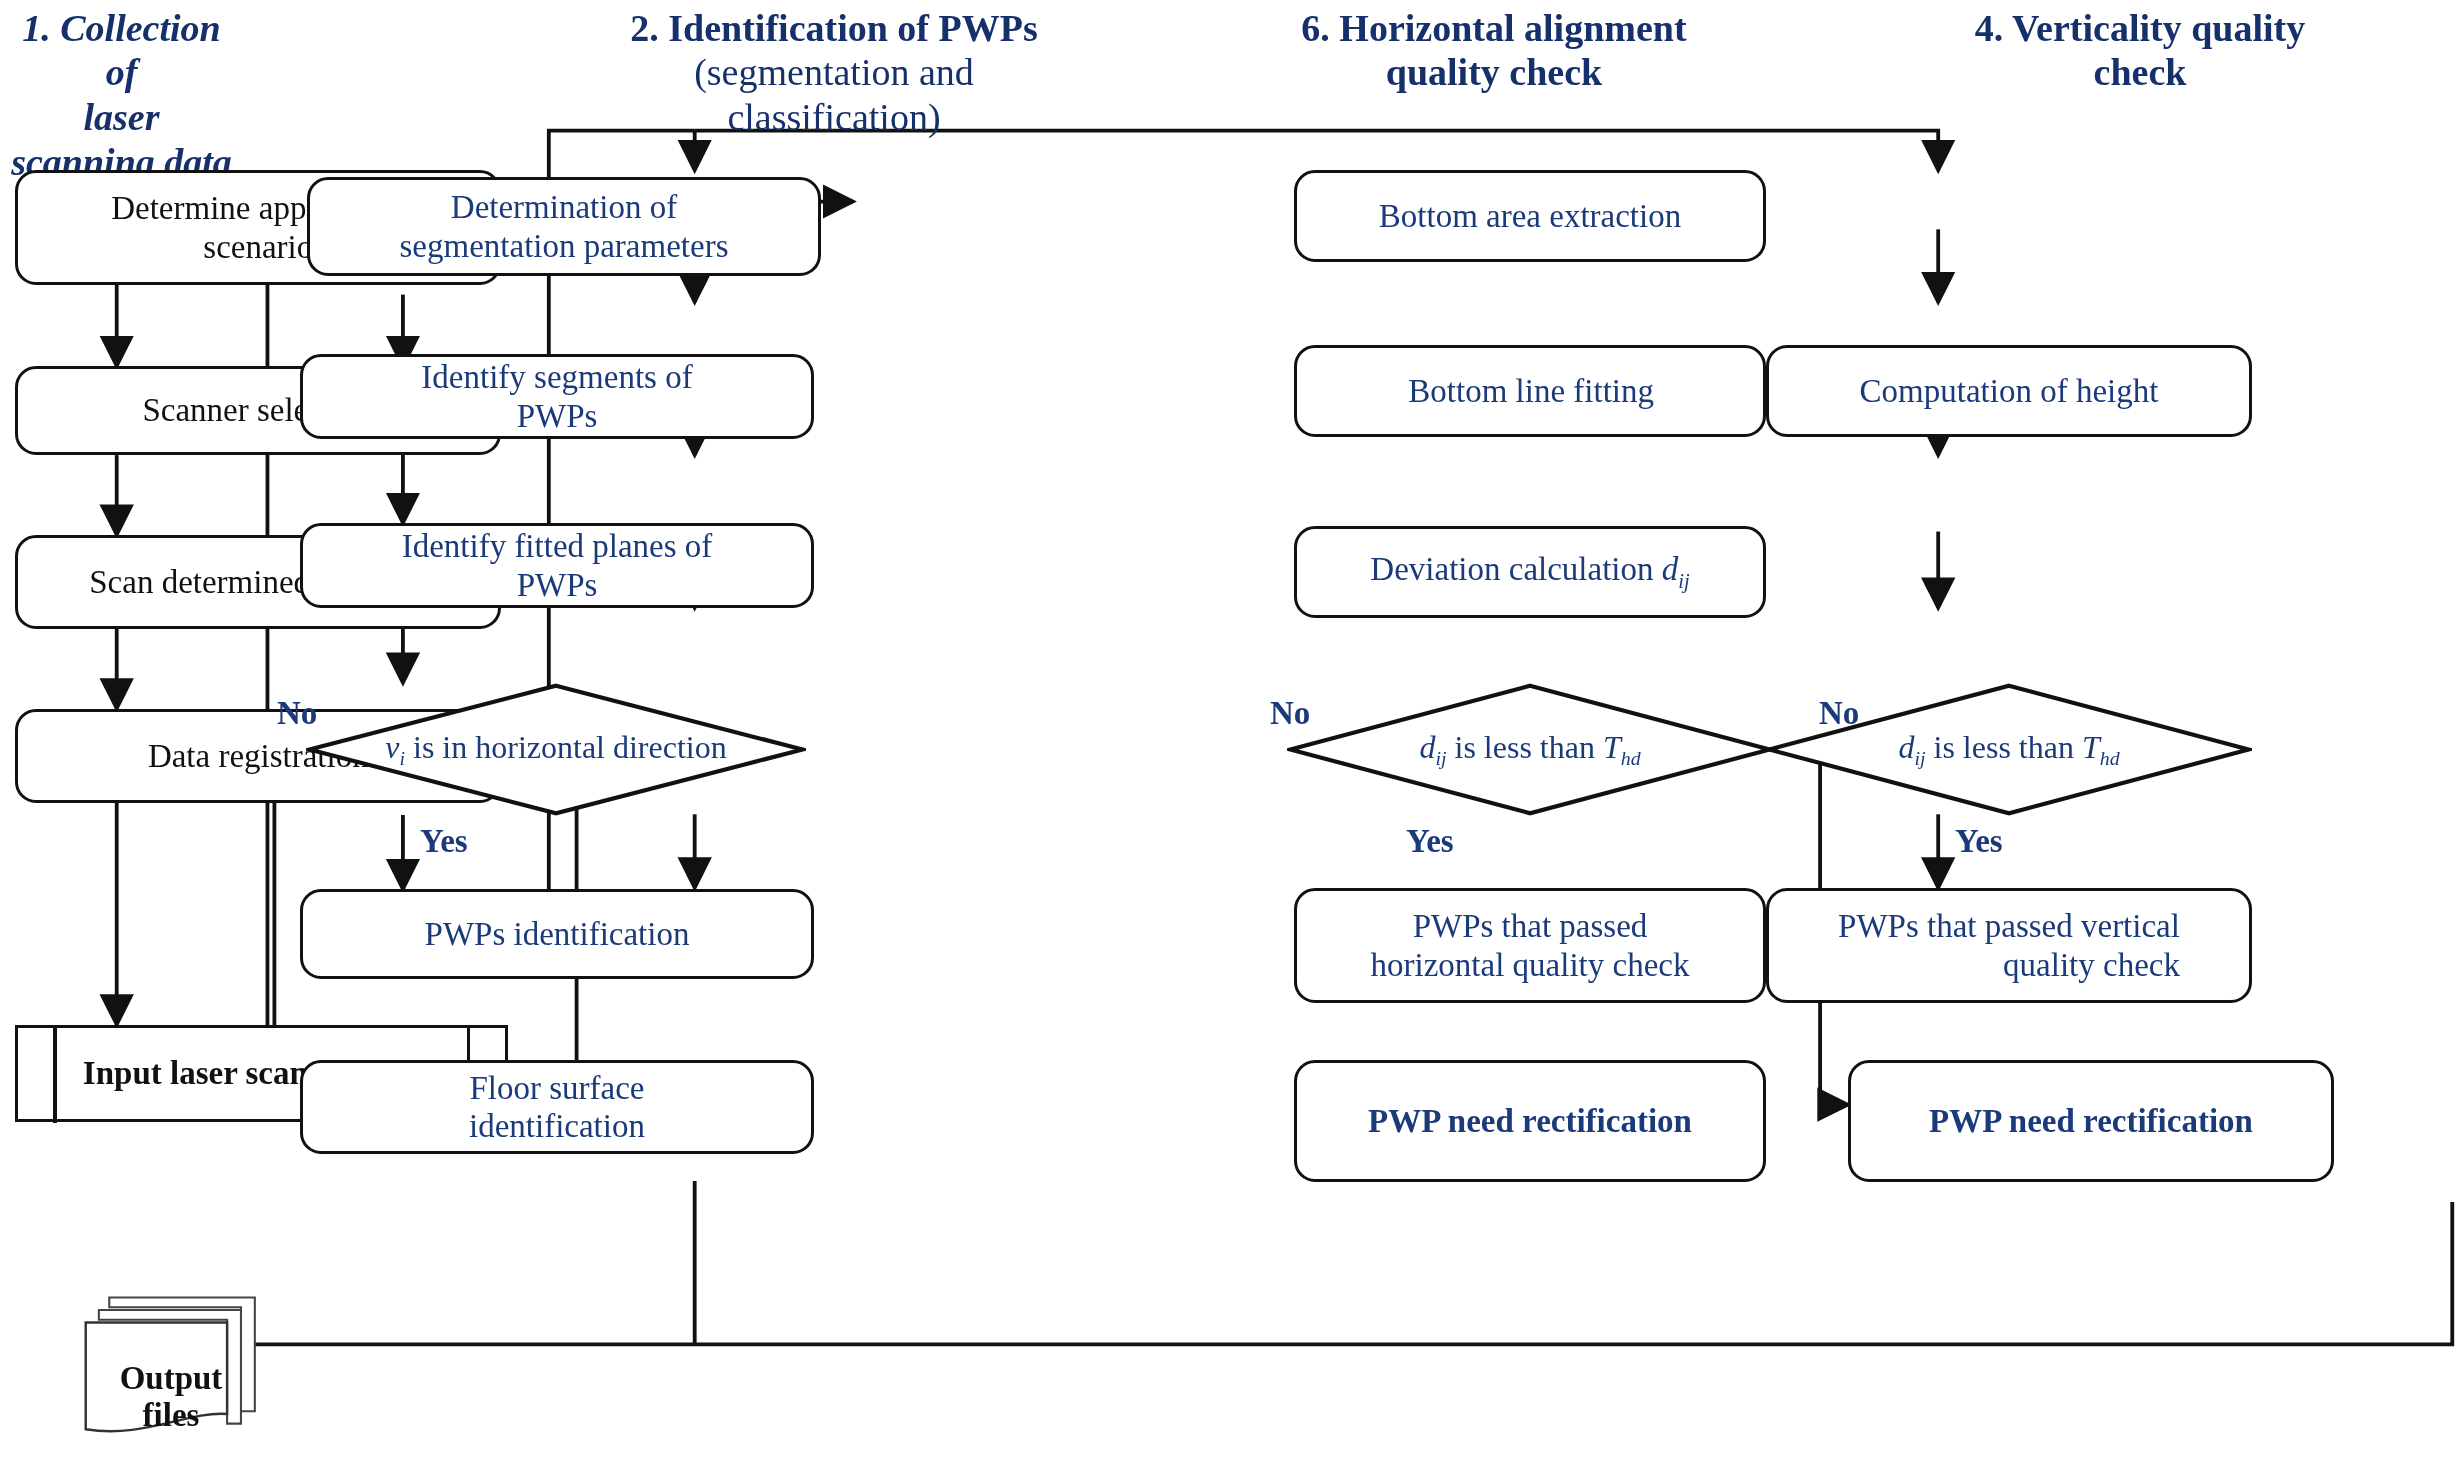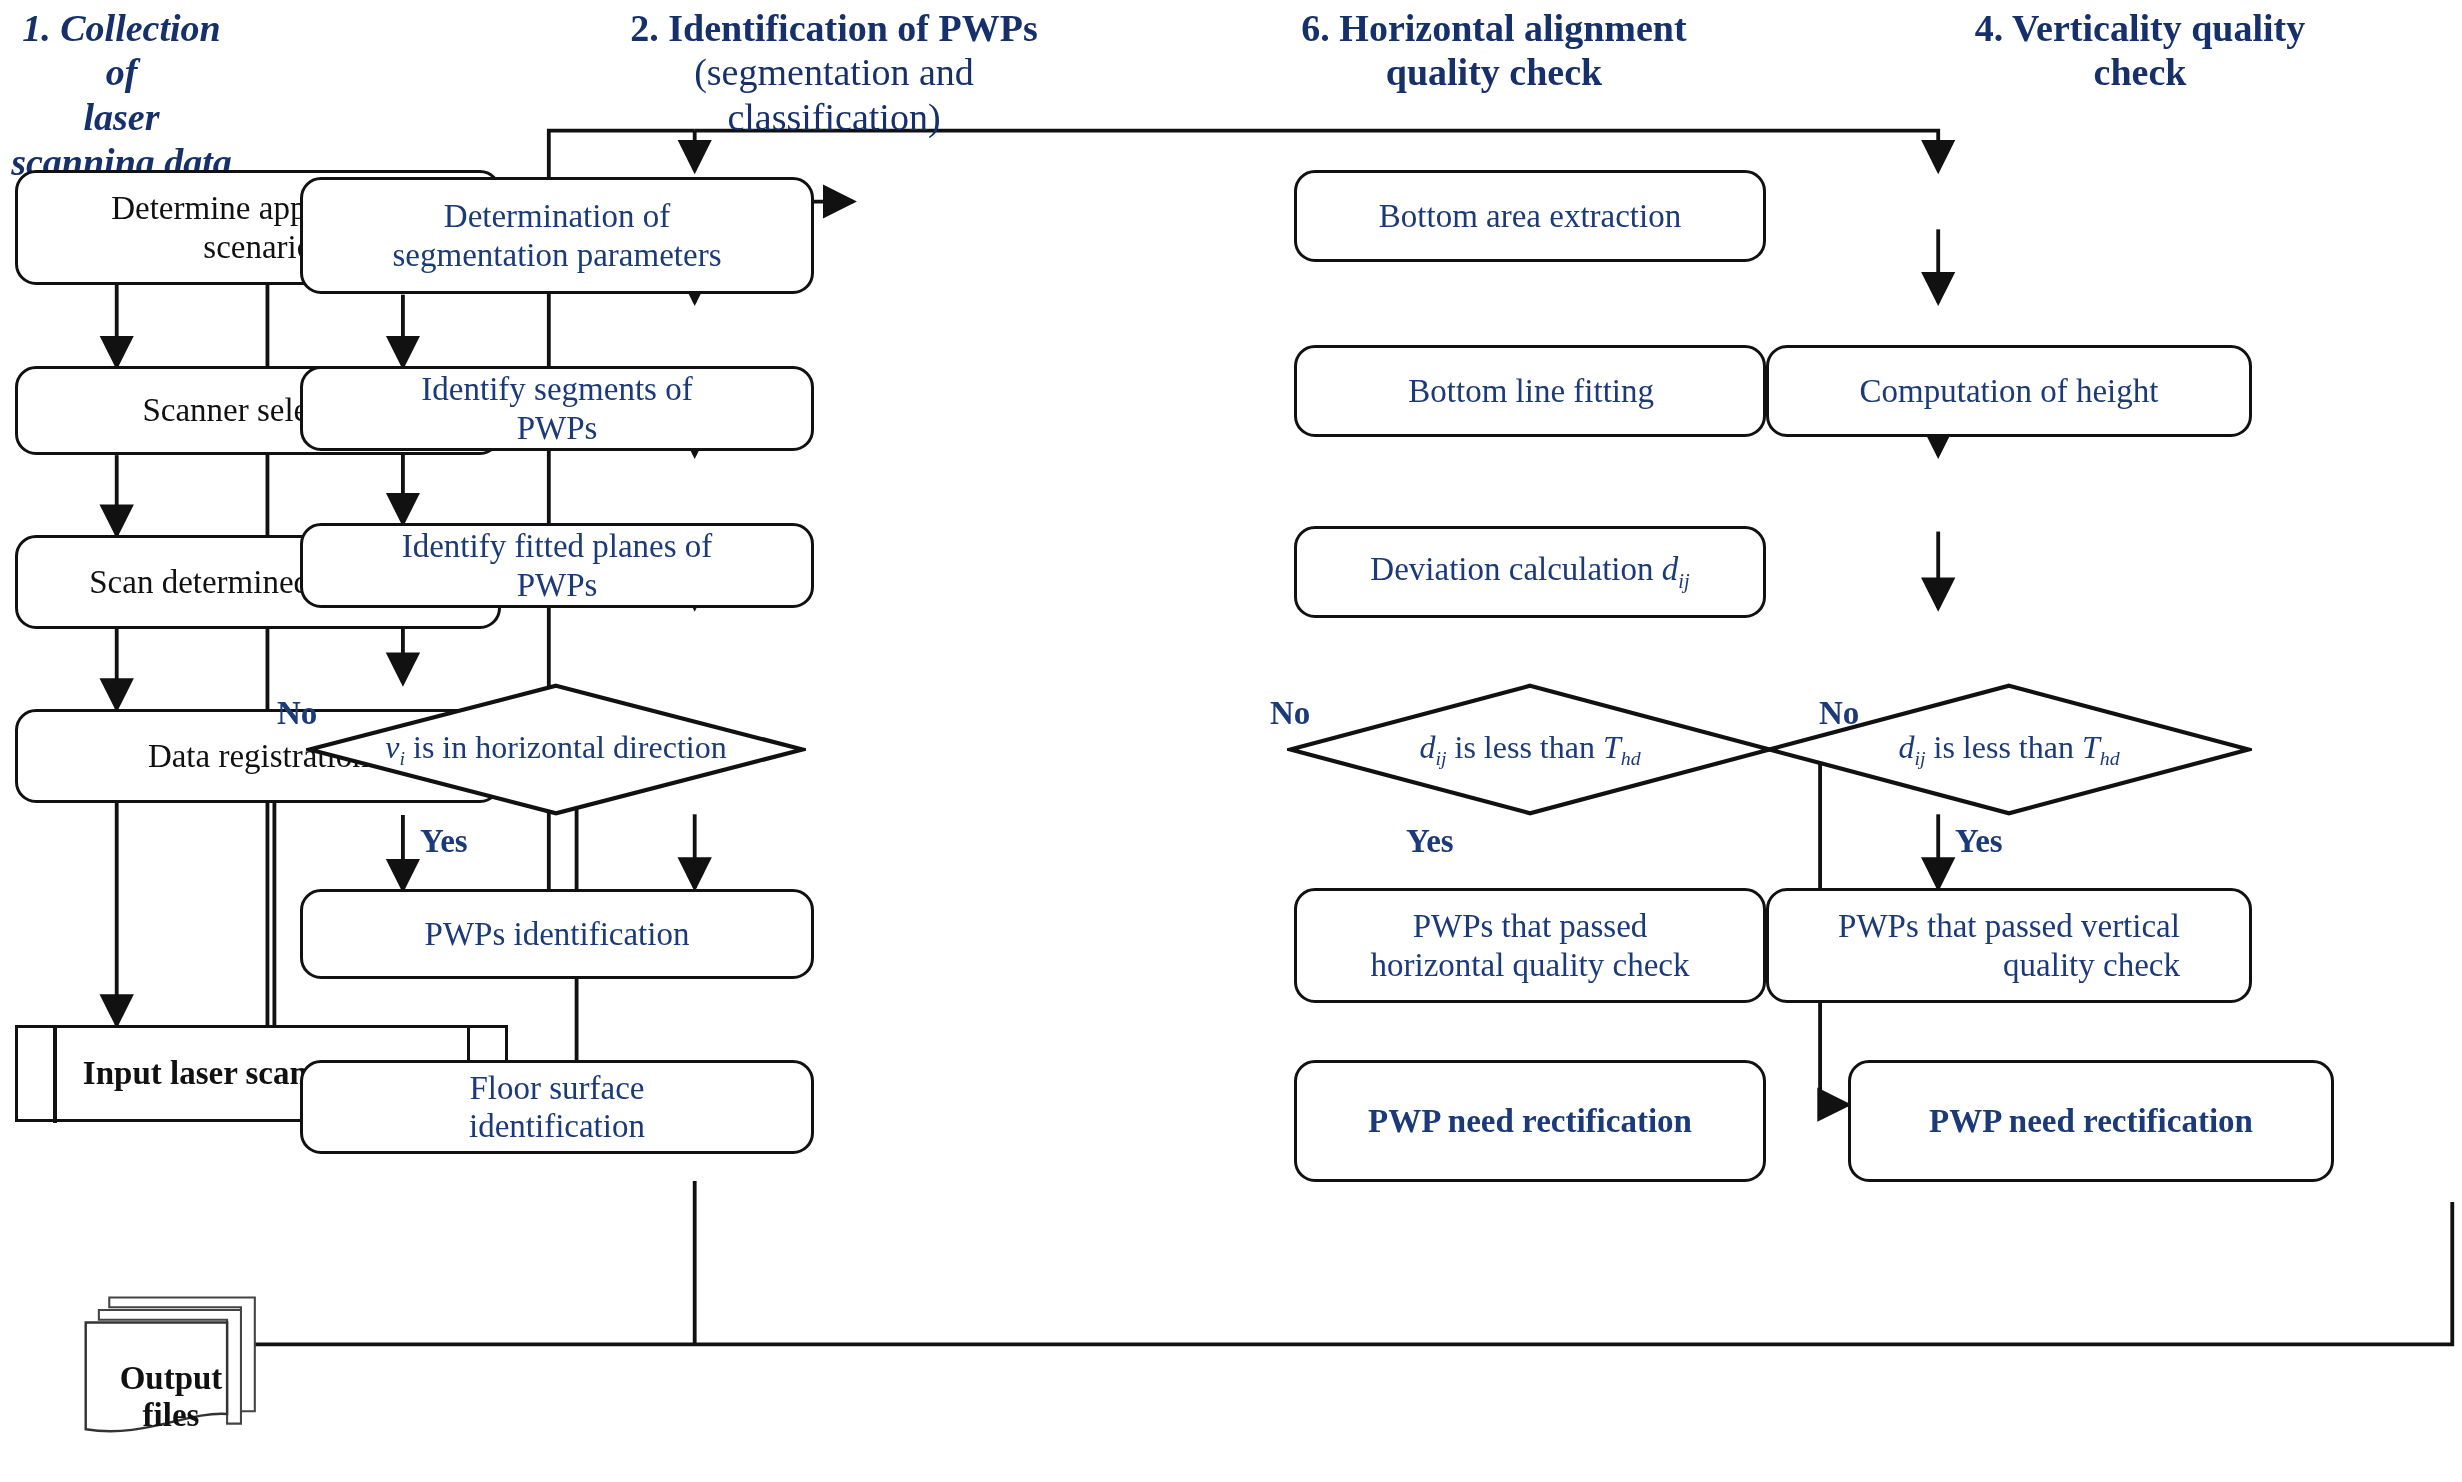--- a/index.html
+++ b/index.html
@@ -142,28 +142,28 @@
 
   <div class="docshape" style="left:76px;top:1275px;width:201px;height:167px;">
     <svg width="201" height="167" viewBox="0 0 290 240">
       <path d="M48,32 H258 V196 H238 V46 H48 Z" fill="#fff" stroke="#444" stroke-width="3"></path>
       <path d="M33,50 H238 V214 H218 V64 H33 Z" fill="#fff" stroke="#444" stroke-width="3"></path>
       <path d="M14,68 H218 V200 C160,196 96,236 14,222 Z" fill="#fff" stroke="#333" stroke-width="3.5"></path>
     </svg>
     <span class="lbl" style="left:29px;top:85px;width:132px;text-align:center;">Output files</span>
   </div>
 
-  <div class="node navy" style="left:300px;top:177px;width:514px;height:117px;justify-content:center;">
+  <div class="node navy" style="left:307px;top:177px;width:514px;height:99px;justify-content:center;">
     <span>
       <span class="t">Determination of</span>
       <span class="t">segmentation parameters</span>
     </span>
   </div>
 
-  <div class="node navy" style="left:300px;top:366px;width:514px;height:85px;">
+  <div class="node navy" style="left:300px;top:354px;width:514px;height:85px;">
     <span>
       <span class="t">Identify segments of</span>
       <span class="t">PWPs</span>
     </span>
   </div>
 
   <div class="node navy" style="left:300px;top:523px;width:514px;height:85px;justify-content:center;">
     <span>
       <span class="t">Identify fitted planes of</span>
       <span class="t">PWPs</span>

